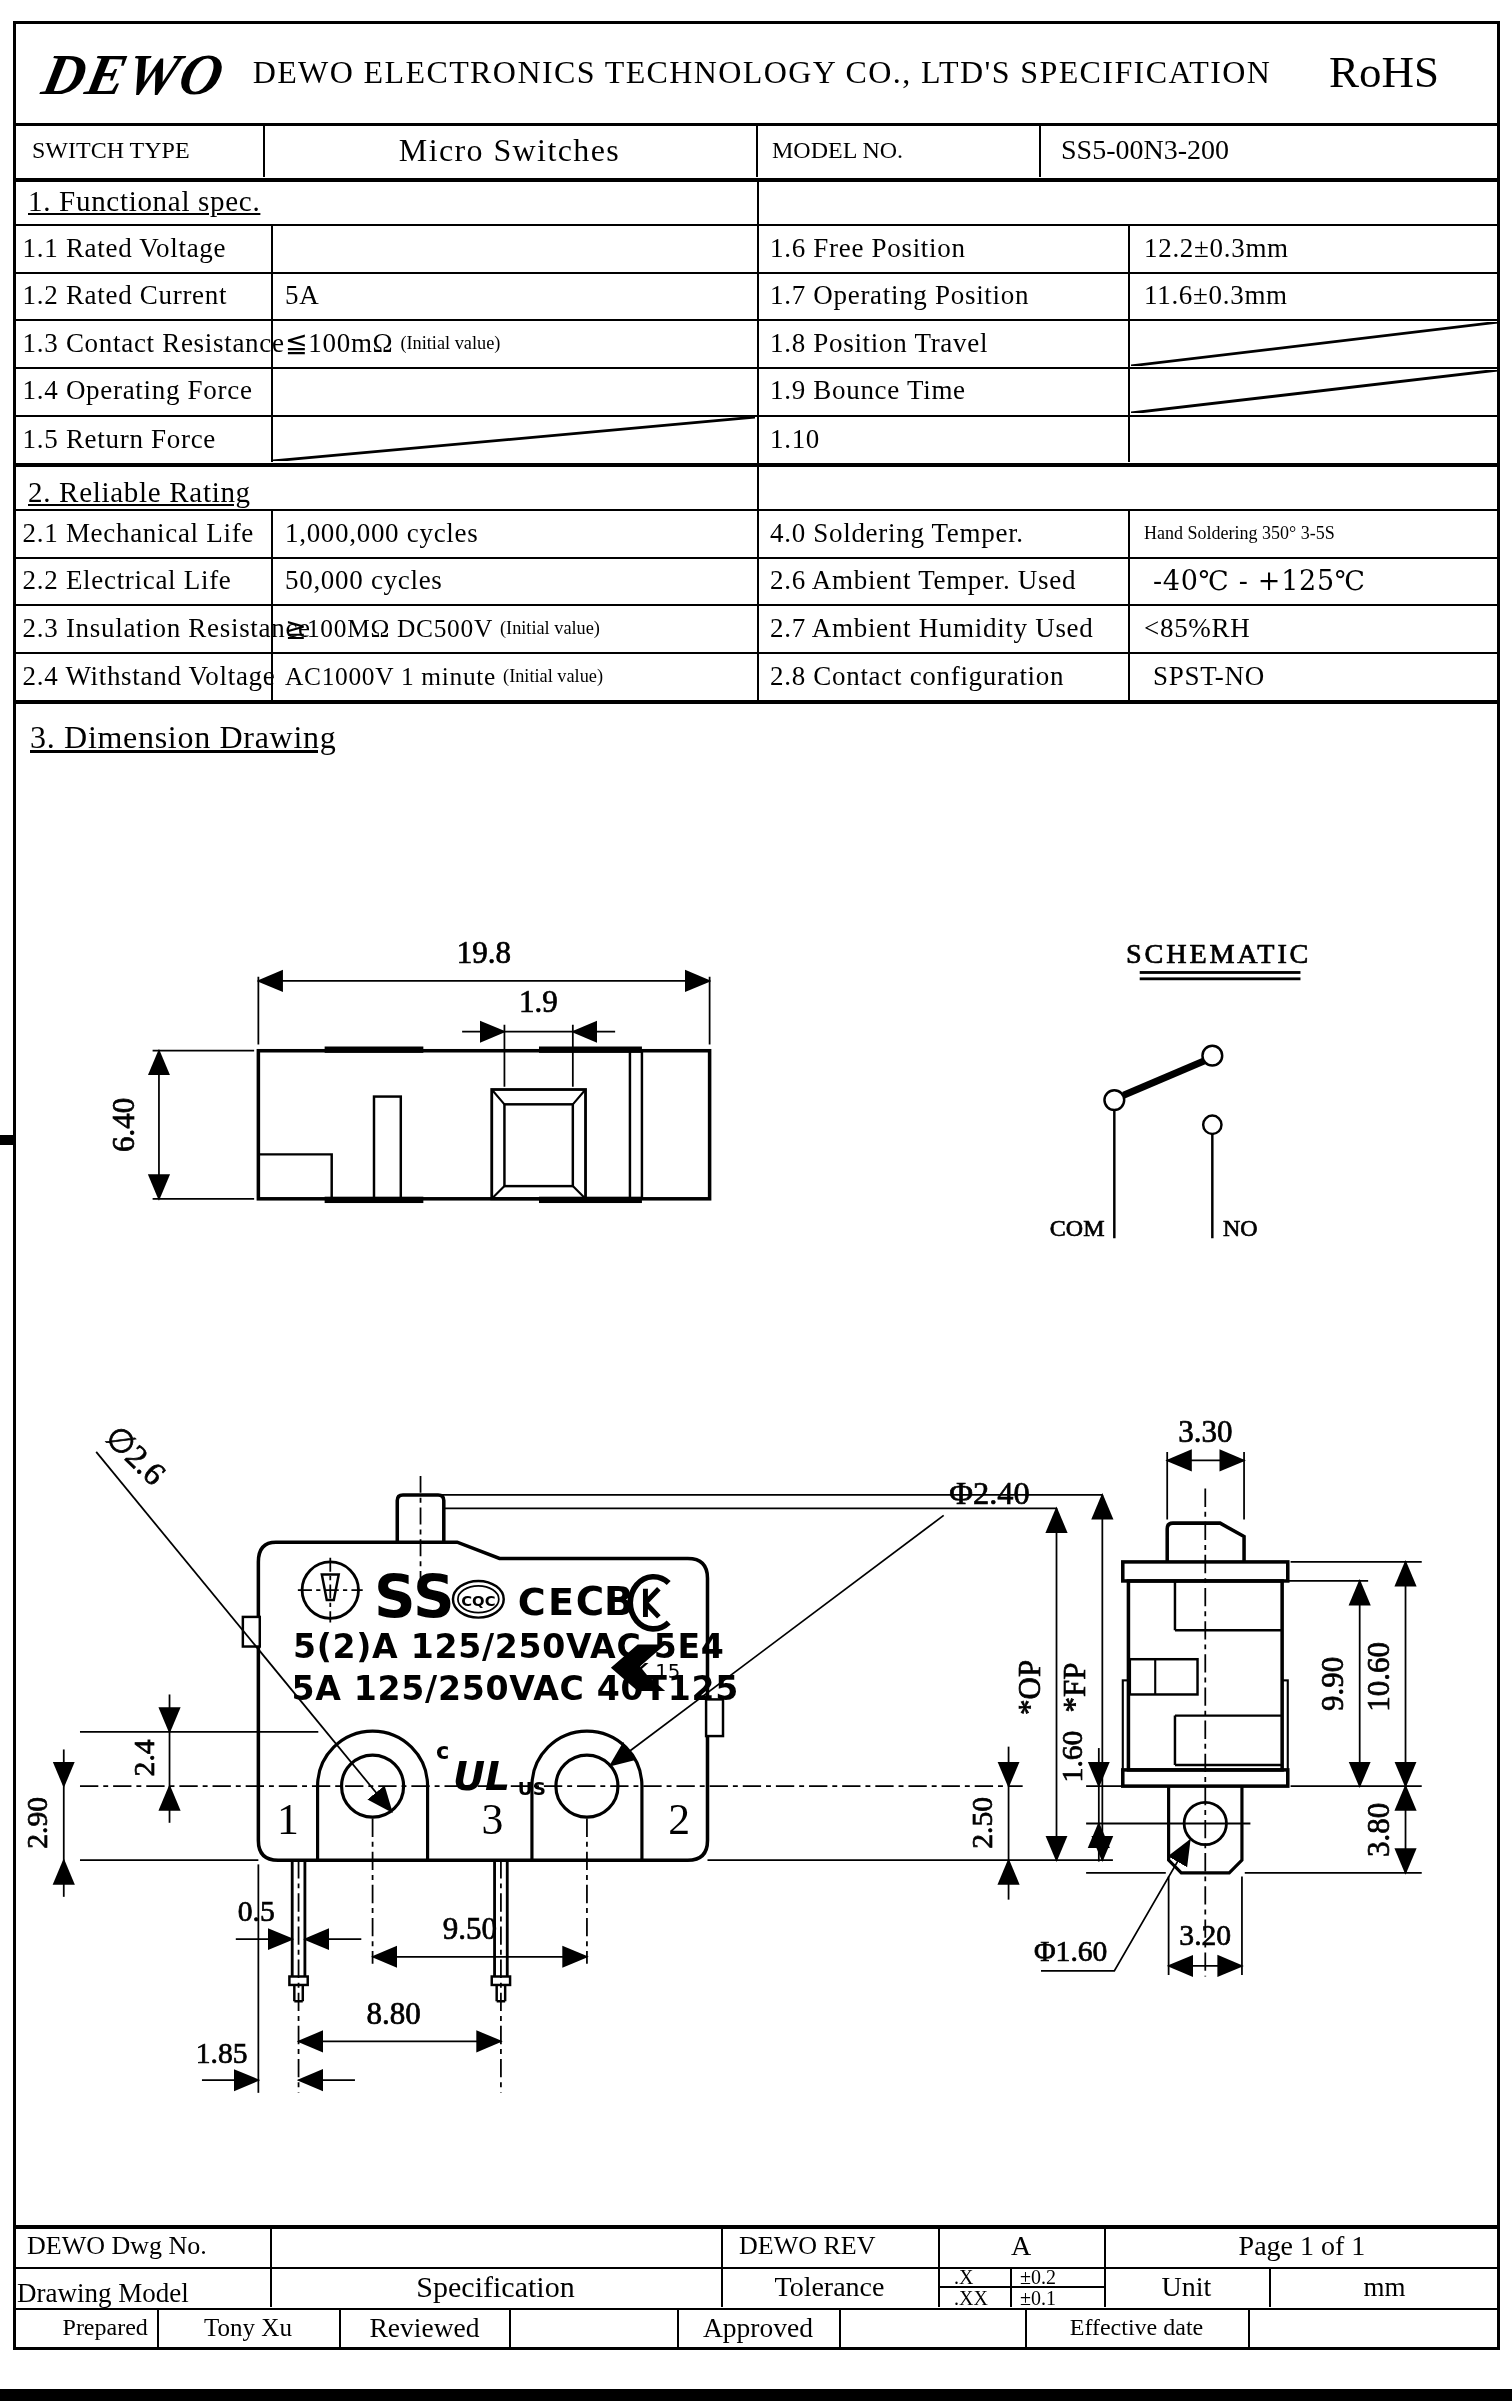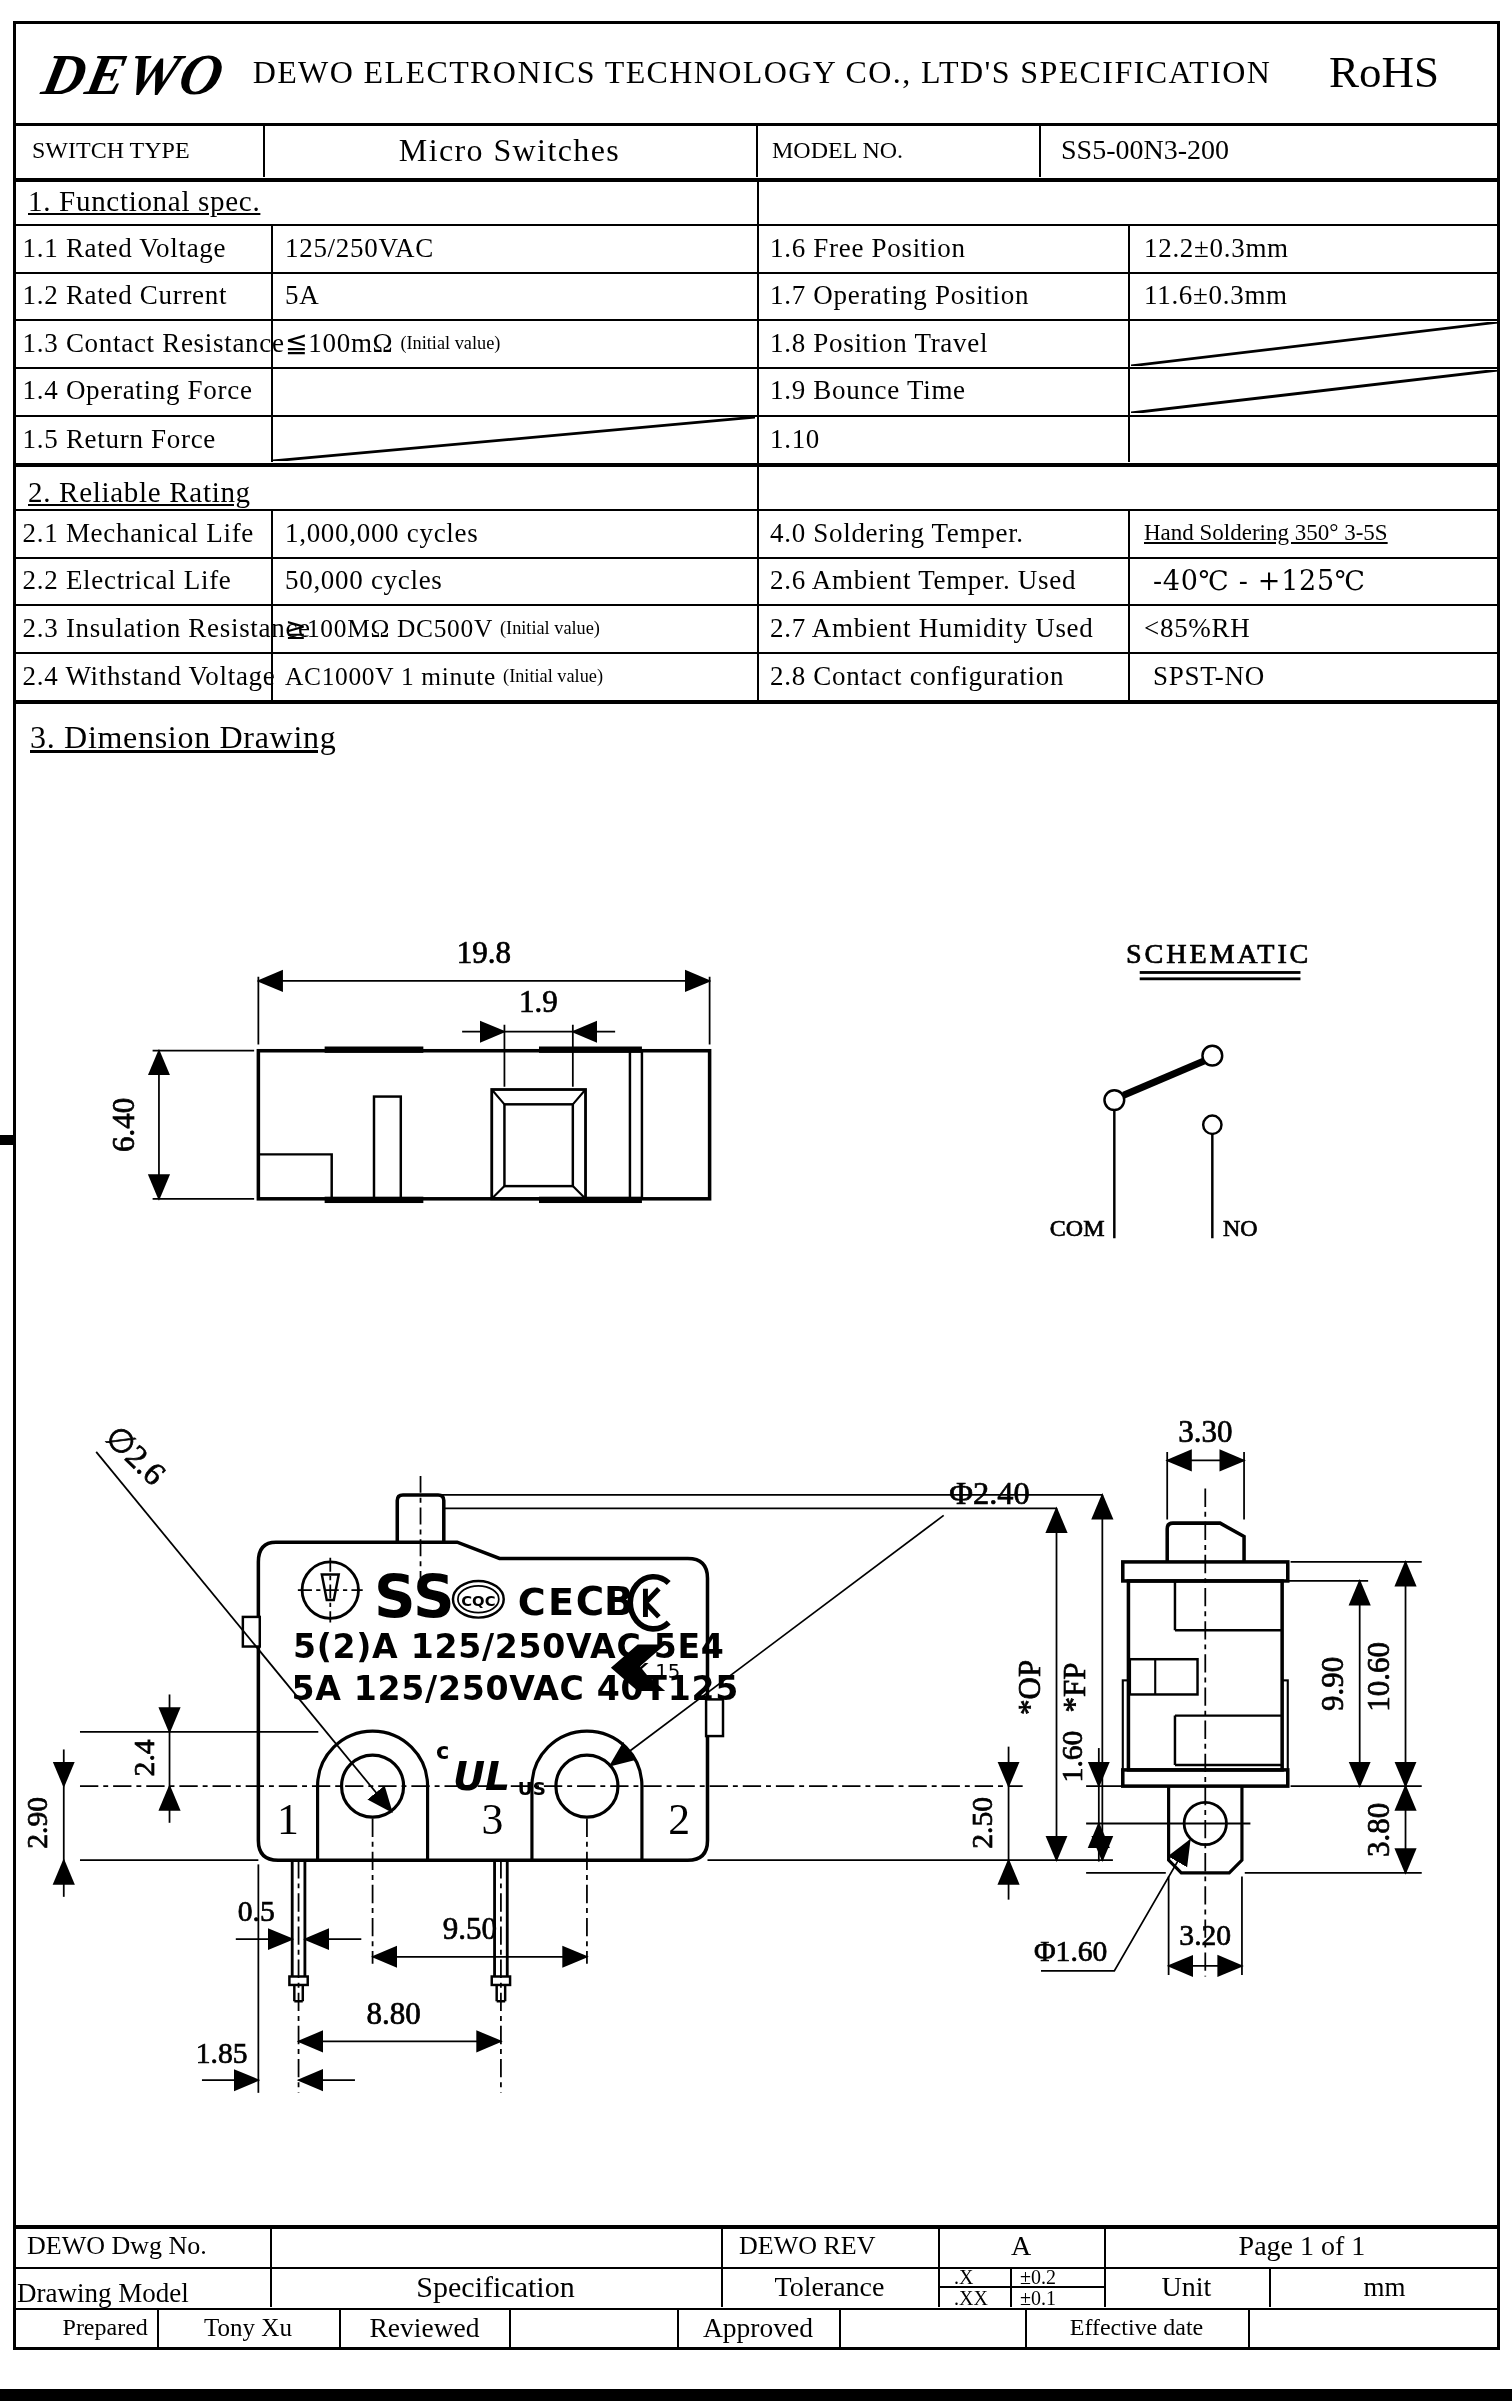--- a/index.html
+++ b/index.html
@@ -8,21 +8,21 @@
   .abs{position:absolute;box-sizing:border-box;}
   .frame{left:12.7px;top:21px;width:1487px;height:2329px;border:3.5px solid #000;}
   .hline{background:#000;height:2.1px;}
   .vline{background:#000;width:2.1px;}
   .thick{height:3.5px;}
   .cell{display:flex;align-items:center;}
   .ctr{justify-content:center;text-align:center;}
   .lbl{font-size:27px;letter-spacing:0.7px;white-space:nowrap;}
   .val{font-size:27px;letter-spacing:0.7px;white-space:nowrap;}
   .note{font-size:18.3px;margin-left:7px;}
-  .small{font-size:23px;text-decoration:underline;}
+  .small{font-size:18px;}
   .sec{font-size:29px;letter-spacing:0.7px;text-decoration:underline;}
   svg text{font-family:"Liberation Serif","DejaVu Serif","DejaVu Sans",serif;fill:#000;}
   svg .sans{font-family:"DejaVu Sans","Liberation Sans",sans-serif;}
   .logo{font-style:italic;font-weight:bold;font-size:58px;transform:skewX(-12deg);letter-spacing:1.4px;}
   .diag{position:absolute;pointer-events:none;}
 </style>
 </head>
 <body>
 
 <div class="page">
@@ -60,21 +60,20 @@
   <div class="abs hline thick" style="left:12.7px;top:700px;width:1487px;"></div>
   <div class="abs vline" style="left:757px;top:178px;height:523px;"></div>
   <div class="abs vline" style="left:271px;top:224px;height:238px;"></div>
   <div class="abs vline" style="left:271px;top:509px;height:191px;"></div>
   <div class="abs vline" style="left:1128px;top:224px;height:238px;"></div>
   <div class="abs vline" style="left:1128px;top:509px;height:191px;"></div>
 
   <div class="abs cell sec" style="left:28px;top:178px;width:705px;height:47px;">1. Functional spec.</div>
 
   <div class="abs cell lbl" style="left:22.6px;top:224px;width:243px;height:48px;">1.1 Rated Voltage</div>
-  <div class="abs cell val" style="left:285px;top:224px;width:465px;height:48px;">125/250VAC</div>
   <div class="abs cell lbl" style="left:22.6px;top:272px;width:243px;height:47px;">1.2 Rated Current</div>
   <div class="abs cell val" style="left:285px;top:272px;width:465px;height:47px;">5A</div>
   <div class="abs cell lbl" style="left:22.6px;top:319px;width:243px;height:48px;">1.3 Contact Resistance</div>
   <div class="abs cell" style="left:285px;top:319px;width:465px;height:48px;">
     <span class="val">≦100mΩ</span>
     <span class="note">(Initial value)</span>
   </div>
   <div class="abs cell lbl" style="left:22.6px;top:367px;width:243px;height:47px;">1.4 Operating Force</div>
   <div class="abs cell lbl" style="left:22.6px;top:415px;width:243px;height:48px;">1.5 Return Force</div>
 

